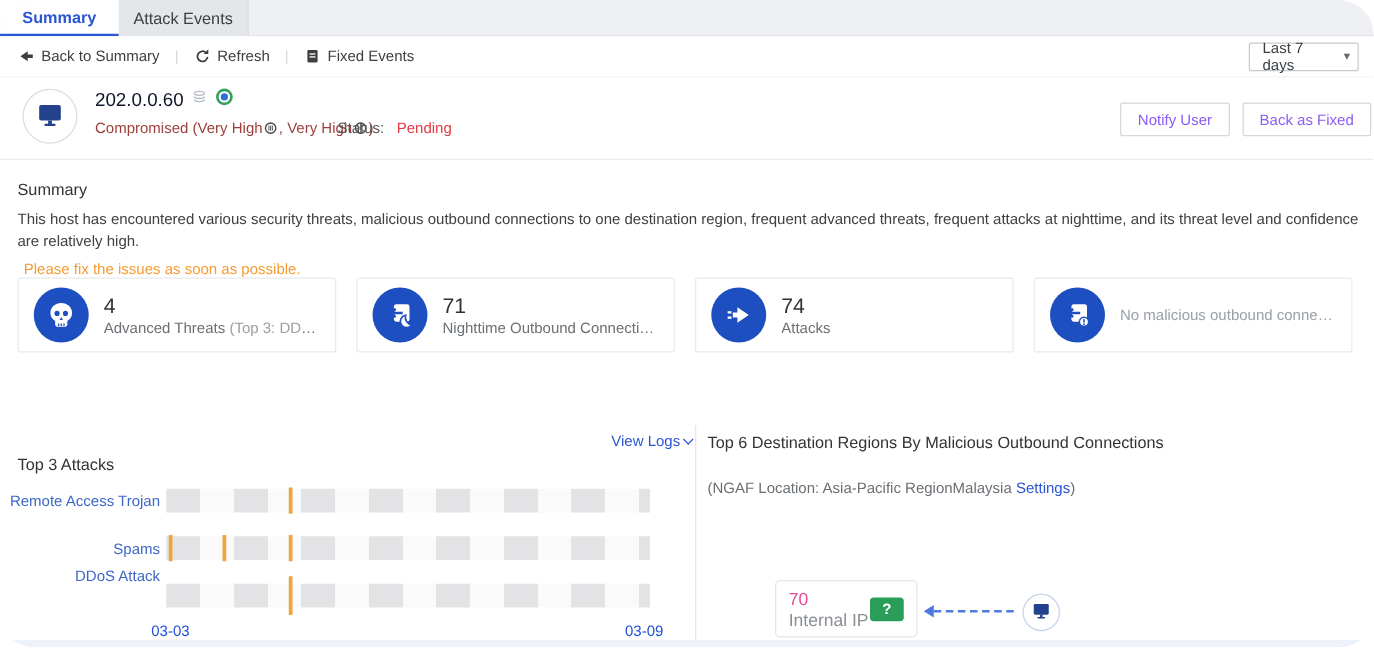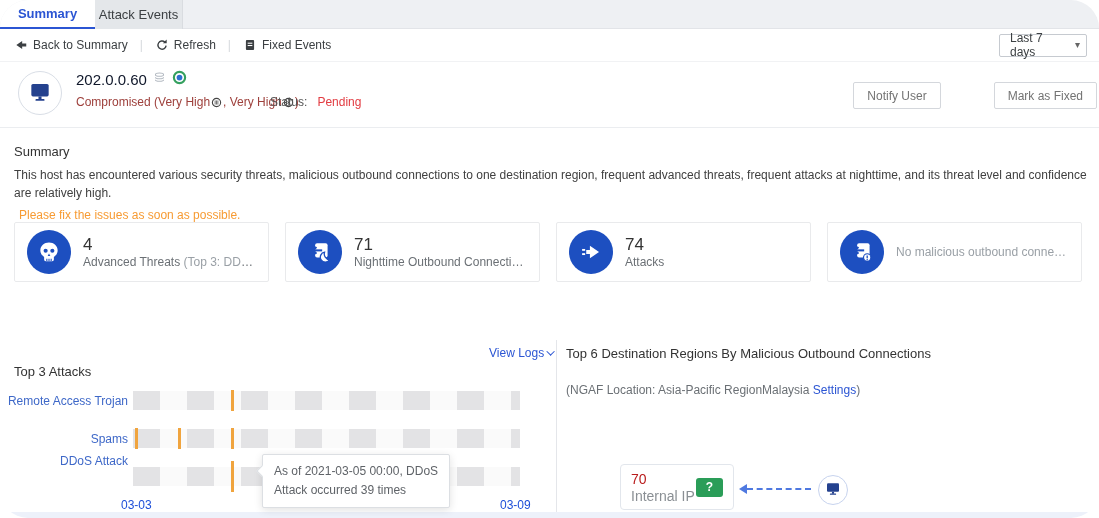--- a/index.html
+++ b/index.html
@@ -4,42 +4,42 @@
 <style>
   * { margin:0; padding:0; box-sizing:border-box; }
   html,body { background:#fff; }
   body { font-family:"Liberation Sans", sans-serif; color:#3c4043; }
   .page { position:relative; width:1099px; height:518px; background:#fff; overflow:hidden;border-radius:28px; }
 
   
   .tabbar { position:absolute; top:0; left:0; width:1099px; height:29px; background:#eef0f3; border-bottom:1px solid #e2e4e8; }
   .tab { position:absolute; top:0; height:29px; display:flex; align-items:center; justify-content:center; font-size:13px; cursor:pointer; }
   .tab--active { left:0; width:95px; background:#fff; color:var(--accent_blue,#2b55d3); font-weight:bold; border-bottom:2px solid var(--accent_blue,#2b55d3); }
-  .tab--idle { left:95px; width:88px; background:#e4e7ea; color:#3c4043; border-right:1px solid #d9dce0; }
+  .tab--idle { left:95px; width:104px; background:#e4e7ea; color:#3c4043; border-right:1px solid #d9dce0; }
 
   
   .toolbar { position:absolute; top:29px; left:0; width:1099px; height:33px; background:#fff; border-bottom:1px solid #f1f2f4; display:flex; align-items:center; padding:0 12px 0 14px; }
   .tool-item { display:flex; align-items:center; gap:5px; font-size:12px; color:#3c4043; cursor:pointer; }
   .tool-sep { color:#d6d9dd; margin:0 12px; font-size:12px; }
   .tool-icon { width:14px; height:14px; display:inline-block; }
   .range-select { margin-left:auto; position:relative; width:88px; height:23px; border:1px solid #c6cad0; border-radius:2px; background:#fff; display:flex; align-items:center; padding:0 20px 0 10px; font-size:12px; color:#3c4043; cursor:pointer; }
   .range-caret { position:absolute; right:6px; top:4px; font-size:10px; color:#666; }
 
   
   .host { position:absolute; top:62px; left:0; width:1099px; height:66px; border-bottom:1px solid #ebedf0; background:#fff; }
   .avatar { position:absolute; left:18px; top:9px; width:44px; height:44px; border-radius:50%; border:1px solid #d9dee6; background:#fff; display:flex; align-items:center; justify-content:center; }
   .ip-row { position:absolute; left:76px; top:8px; display:flex; align-items:center; gap:5px; }
   .ip-text { font-size:15px; color:#0f172a; }
   .sev-row { position:absolute; left:76px; top:33px; display:flex; align-items:center; font-size:12px; color:var(--maroon,#9e403c); }
   .sev-ico { width:11px; height:11px; margin:0 1px; display:inline-block; }
   .status-row { position:absolute; left:270px; top:33px; font-size:12px; }
   .status-label { color:#555; }
   .status-value { color:var(--red,#e23b41); }
   .host-btns { position:absolute; right:2px; top:20px; display:flex; gap:10px; }
-  .btn { height:27px; padding:0 13px; background:#fff; border:1px solid #d4d7dc; border-radius:2px; font-size:12px; color:#737373; display:flex; align-items:center; cursor:pointer; white-space:nowrap;margin-left:43px; }
+  .btn { height:27px; padding:0 13px; background:#fff; border:1px solid #d4d7dc; border-radius:2px; font-size:12px; color:#8b5cf6; display:flex; align-items:center; cursor:pointer; white-space:nowrap; }
 
   
   .sumblock { position:absolute; top:144px; left:14px; width:1075px; }
   .sum-head { font-size:13px; color:#333; margin-bottom:7px; }
   .sum-desc { font-size:12px; color:#404040; line-height:1.5; }
   .sum-warn { font-size:12px; color:var(--warning_orange,#f79b33); margin-top:6px; padding-left:5px; }
 
   
   .cards { position:absolute; top:222px; left:14px; display:flex; gap:16px; }
   .card { width:255px; height:60px; border:1px solid #e9eaec; border-radius:2px; background:#fff; display:flex; align-items:center; padding:0 12px; gap:12px; }
@@ -60,21 +60,21 @@
   .tick { position:absolute; top:-1px; width:3px; height:21px; background:var(--orange,#f0a43e); }
   .tick.tall { top:-6px; height:31px; }
   .xlab { position:absolute; top:498px; font-size:12px; color:#1d4ed8; }
   .tooltip { position:absolute; left:262px; top:454px; background:#fff; border:1px solid #dcdfe3; border-radius:2px; box-shadow:0 2px 8px rgba(0,0,0,.12); padding:7px 11px; font-size:12px; color:#5f6368; line-height:1.6; white-space:nowrap; z-index:5; }
   .tooltip-arrow { position:absolute; left:-5px; top:12px; width:8px; height:8px; background:#fff; border-left:1px solid #dcdfe3; border-bottom:1px solid #dcdfe3; transform:rotate(45deg); }
 
   .rp-title { position:absolute; left:566px; top:346px; font-size:13px; color:#333; }
   .rp-loc { position:absolute; left:566px; top:383px; font-size:12px; color:#6b7075; }
   .rp-loc a { color:var(--accent_blue,#2b55d3); text-decoration:none; cursor:pointer; }
   .node-card { position:absolute; left:620px; top:464px; width:114px; height:46px; border:1px solid #e2e6ec; border-radius:4px; background:#fff; display:flex; align-items:center; padding:0 10px; justify-content:space-between; }
-  .node-val { font-size:14px; color:#b91c1c; line-height:1.3; }
+  .node-val { font-size:14px; color:#ec4899; line-height:1.3; }
   .node-lbl { font-size:14px; color:#8a8f94; white-space:nowrap; }
   .node-badge { width:27px; height:19px; background:var(--green,#2a9d58); border-radius:3px; color:#fff; font-size:12px; font-weight:bold; display:flex; align-items:center; justify-content:center; cursor:pointer; }
   .connector { position:absolute; left:747px; top:488px; width:64px; border-top:2px dashed #4f79e0; }
   .conn-arrow { position:absolute; left:739px; top:484px; width:0; height:0; border-top:5px solid transparent; border-bottom:5px solid transparent; border-right:8px solid #4f79e0; }
   .node-circ { position:absolute; left:818px; top:475px; width:30px; height:30px; border-radius:50%; border:1px solid #c7d3ee; background:#fff; display:flex; align-items:center; justify-content:center; }
   .bottom-strip { position:absolute; left:0; top:512px; width:1099px; height:6px; background:#edf1fa; }
 </style>
 </head>
 <body>
 
@@ -168,21 +168,21 @@
       </span>
       <span>)</span>
     </div>
     <div class="status-row">
       <span class="status-label">Status:</span>
       <span>&nbsp;</span>
       <span class="status-value">Pending</span>
     </div>
     <div class="host-btns">
       <button class="btn">Notify User</button>
-      <button class="btn">Mark as Fixed</button>
+      <button class="btn">Back as Fixed</button>
     </div>
   </div>
 
   <div class="sumblock">
     <div class="sum-head">Summary</div>
     <div class="sum-desc">This host has encountered various security threats, malicious outbound connections to one destination region, frequent advanced threats, frequent attacks at nighttime, and its threat level and confidence are relatively high.</div>
     <div class="sum-warn">Please fix the issues as soon as possible.</div>
   </div>
 
   <div class="cards">
@@ -263,25 +263,20 @@
       <div class="tick" style="left: 11.6%;"></div>
       <div class="tick" style="left: 25.3%;"></div>
     </div>
   <div class="track" style="top:467px;">
       <div class="tick tall" style="left: 25.3%;"></div>
     </div>
 
   <div class="xlab" style="left:121px;">03-03</div>
   <div class="xlab" style="left:500px;">03-09</div>
 
-  <div class="tooltip">
-    <div class="tooltip-arrow"></div>
-    <div>As of 2021-03-05 00:00, DDoS</div>
-    <div>Attack occurred 39 times</div>
-  </div>
 
   <div class="vdivider"></div>
 
   <div class="rp-title">Top 6 Destination Regions By Malicious Outbound Connections</div>
   <div class="rp-loc">
     <span>(NGAF Location: Asia-Pacific RegionMalaysia </span><a>Settings</a><span>)</span>
   </div>
 
   <div class="node-card">
     <div>

